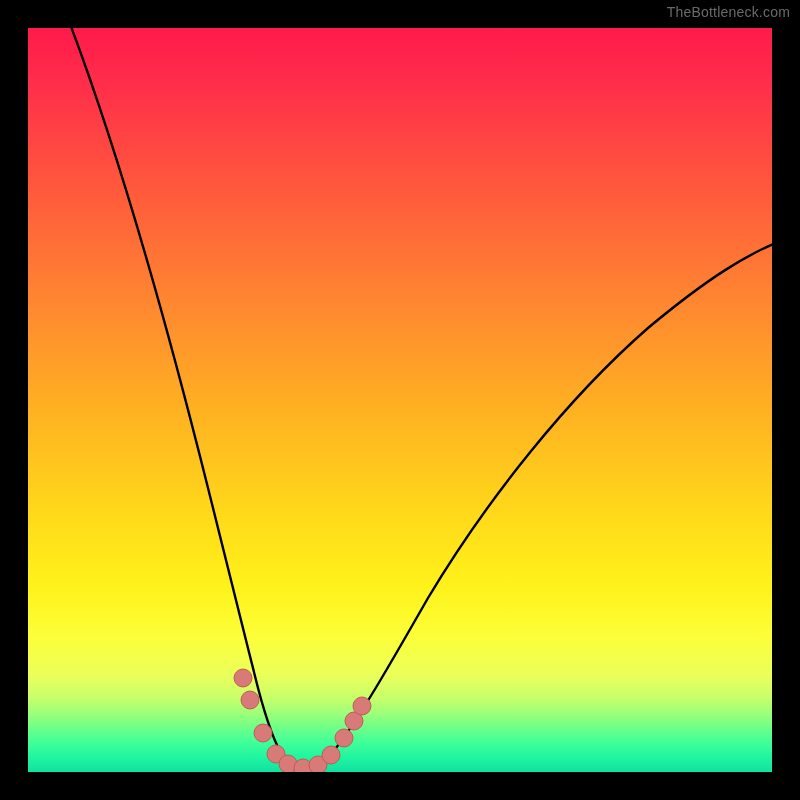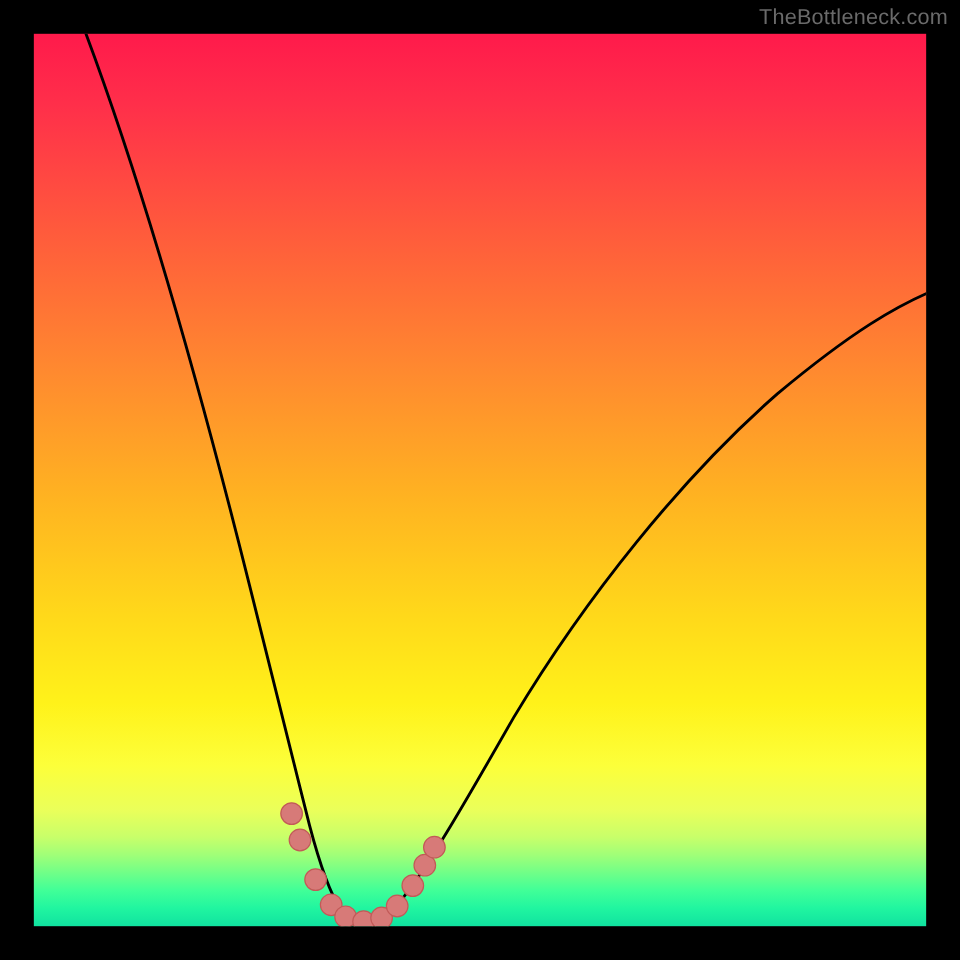--- a/index.html
+++ b/index.html
@@ -47,21 +47,21 @@
       #40ff98 96%,
       #20f5a0 98%,
       #10e2a0 100%
     );
   }
   .watermark {
     position: absolute;
     top: 4px;
     right: 10px;
     color: #6a6a6a;
-    font-size: 18px;
+    font-size: 14px;
     font-weight: 500;
     letter-spacing: 0.2px;
     user-select: none;
   }
   svg.curves {
     position: absolute;
     inset: 0;
   }
   .curve {
     fill: none;

